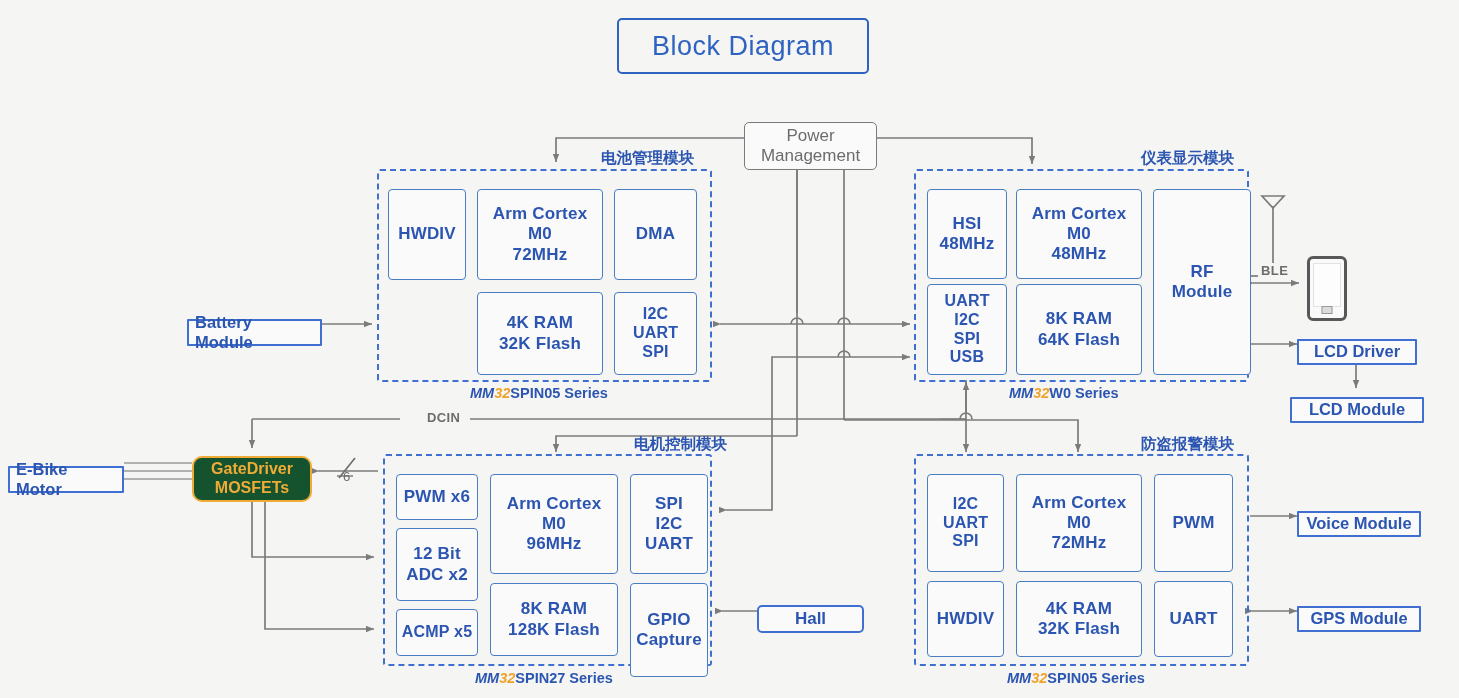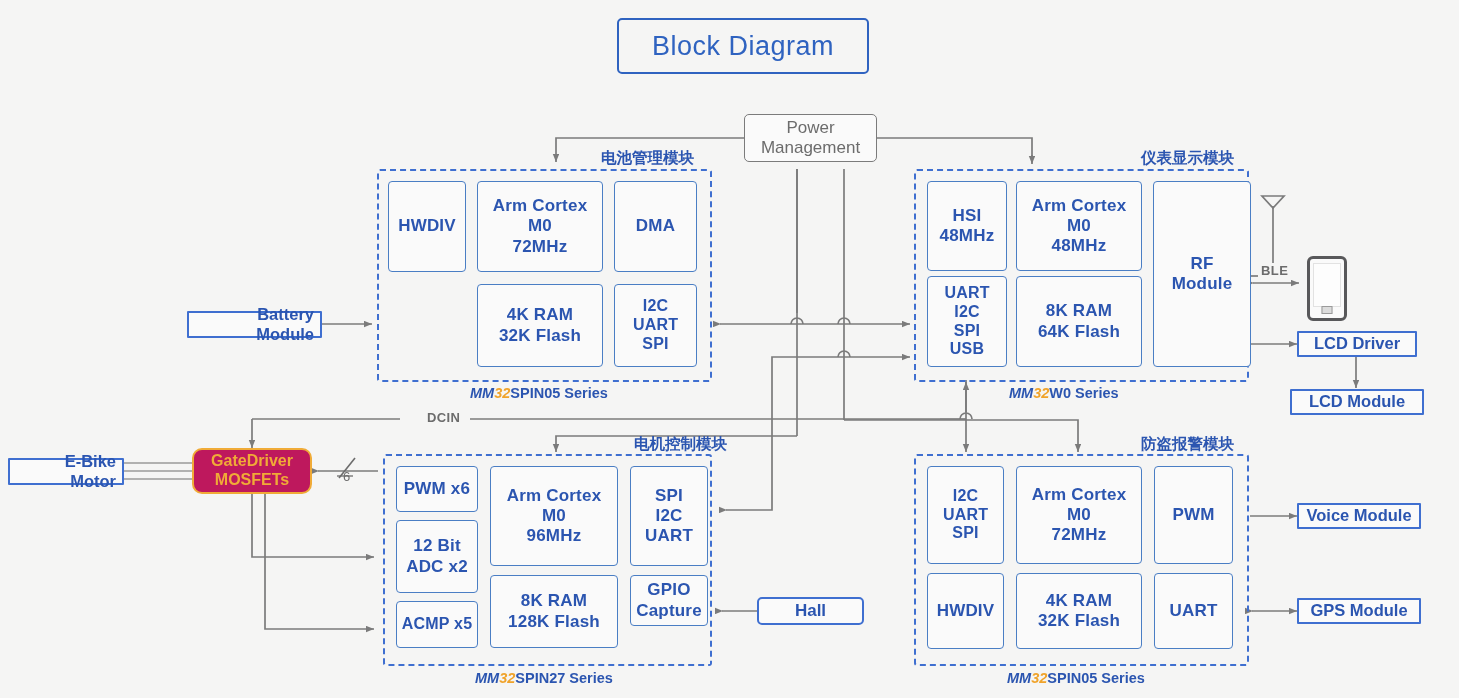--- a/index.html
+++ b/index.html
@@ -10,21 +10,21 @@
     position:relative;overflow:hidden;
   }
   #stage{position:absolute;left:0;top:0;width:1459px;height:698px;}
 
   
   #wires{position:absolute;left:0;top:0;width:1459px;height:698px;z-index:1;}
 
   
   .node{position:absolute;z-index:3;box-sizing:border-box;
         display:flex;align-items:center;justify-content:center;
-        text-align:right;line-height:1.18;}
+        text-align:left;line-height:1.18;margin-top:8px;}
 
   
   .chip{
     border:1.6px solid #4a7ec4;
     border-radius:4px;
     background:#fafafa;
     color:#2b55b0;
     font-weight:700;
     font-size:17px;
     letter-spacing:.2px;
@@ -39,21 +39,21 @@
     color:#2b55b0;
     font-weight:700;
     font-size:16.5px;
     padding:0 6px;
   }
 
   
   .gate{
     border:2px solid #f0ab37;
     border-radius:10px;
-    background:#be185d;
+    background:#14532d;
     color:#f0ab37;
     font-weight:700;
     font-size:16px;
   }
 
   
   .greybox{
     border:1.6px solid #7b7b7b;
     border-radius:5px;
     background:#fafafa;
@@ -282,21 +282,21 @@
   <div class="node chip" style="left:490px;top:575px;width:128px;height:73px;flex-direction:column;">
     <span>8K RAM</span>
     <span>128K Flash</span>
   </div>
 
   <div class="node chip" style="left:630px;top:466px;width:78px;height:100px;flex-direction:column;">
     <span>SPI</span>
     <span>I2C</span>
     <span>UART</span>
   </div>
-  <div class="node chip" style="left:630px;top:575px;width:78px;height:51px;flex-direction:column;">
+  <div class="node chip" style="left:630px;top:575px;width:78px;height:94px;flex-direction:column;">
     <span>GPIO</span>
     <span>Capture</span>
   </div>
 
   <div class="group" style="left:914px;top:454px;width:331px;height:208px;"></div>
   <div class="group-cn" style="left:1141px;top:434px;">防盗报警模块</div>
   <div class="group-series" style="left:1007px;top:670px;">
     <span class="mm">MM</span><span class="n32">32</span><span>SPIN05 Series</span>
   </div>
 

